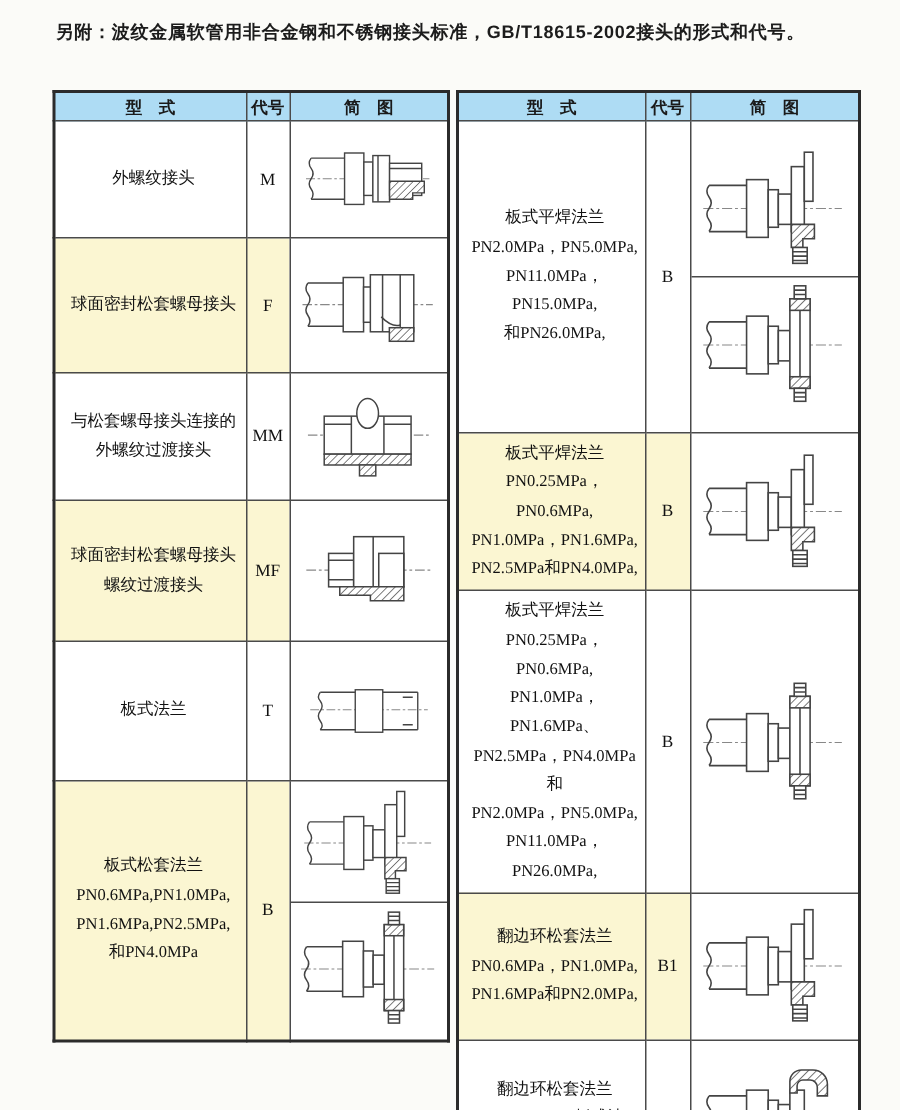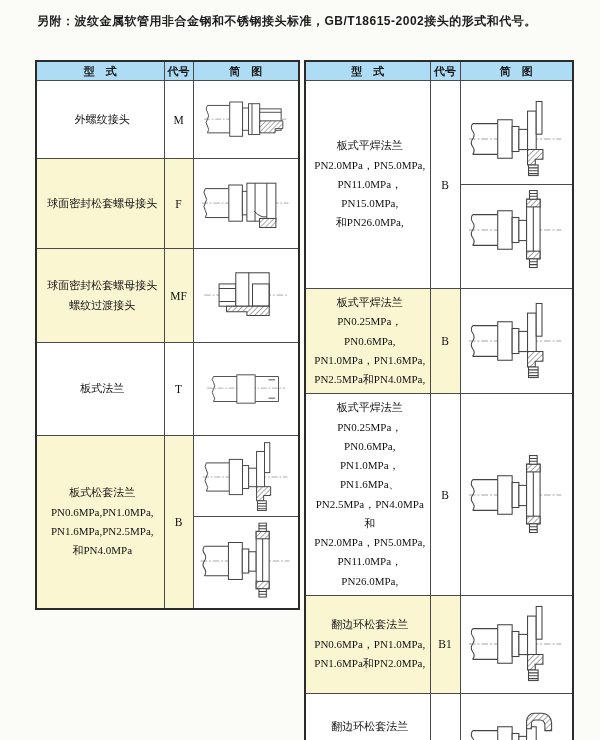--- a/index.html
+++ b/index.html
@@ -217,20 +217,34 @@
       <td class="diag">
         <div class="diag-stack">
               <div class="diag-box">
                 <svg width="100" height="76" viewBox="0 0 106 84">
                   <use href="#sym-union"></use>
                 </svg>
               </div>
             </div>
       </td>
     </tr>
+    <tr style="height:85px">
+      <td class="type">与松套螺母接头连接的
+外螺纹过渡接头</td>
+      <td class="code">MM</td>
+      <td class="diag">
+        <div class="diag-stack">
+              <div class="diag-box">
+                <svg width="100" height="76" viewBox="0 0 106 84">
+                  <use href="#sym-nipple"></use>
+                </svg>
+              </div>
+            </div>
+      </td>
+    </tr>
     <tr style="height:94px">
       <td class="type yellow">球面密封松套螺母接头
 螺纹过渡接头</td>
       <td class="code yellow">MF</td>
       <td class="diag">
         <div class="diag-stack">
               <div class="diag-box">
                 <svg width="100" height="78" viewBox="0 0 106 84">
                   <use href="#sym-mf"></use>
                 </svg>

